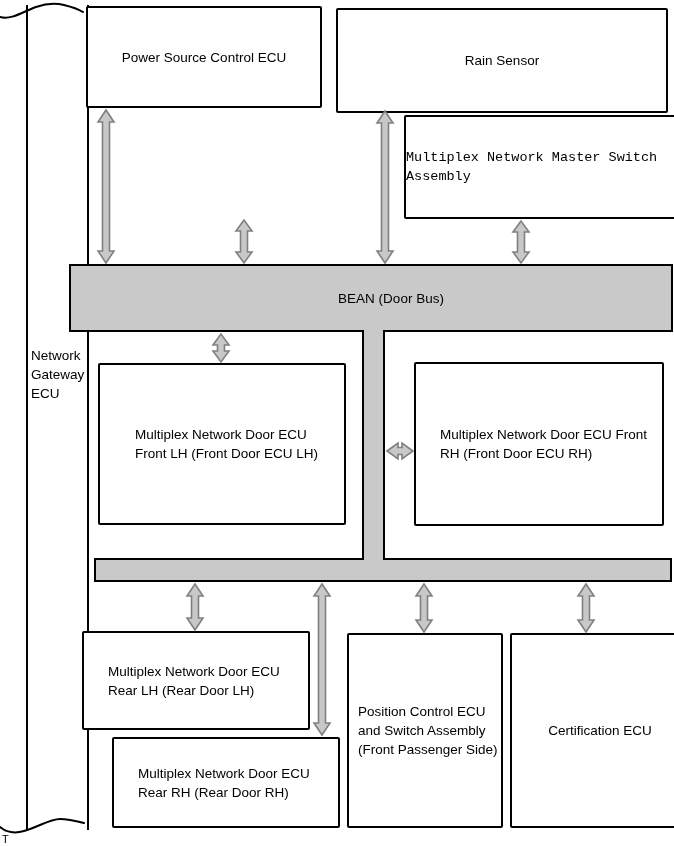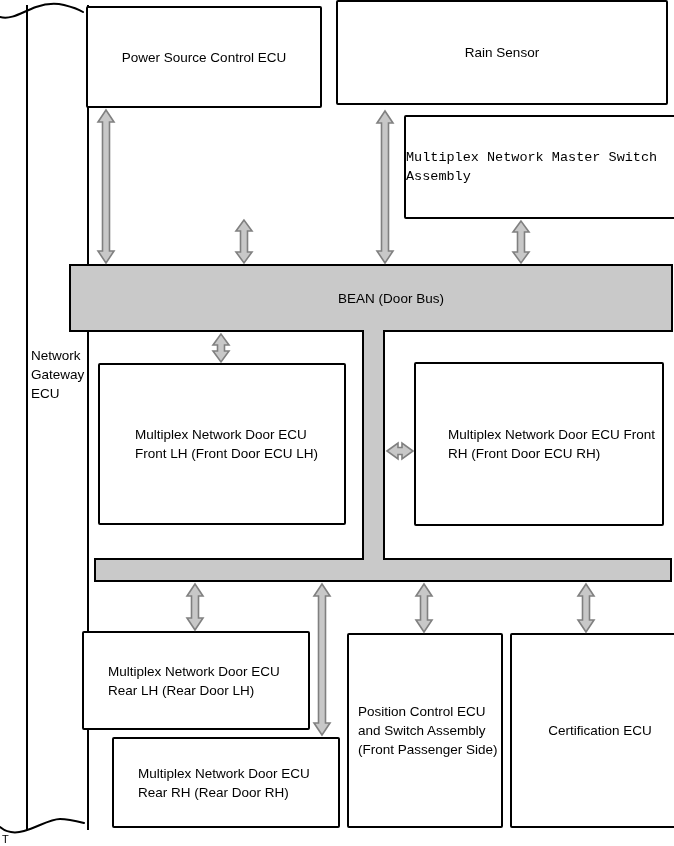--- a/index.html
+++ b/index.html
@@ -111,36 +111,36 @@
   <div class="bus" style="left:94px; top:558px; width:578px; height:24px;"></div>
 
   <div class="bus-vertical" style="left:362px; top:332px; width:23px; height:226px;"></div>
   <div class="bus-patch" style="left:364px; top:329px; width:19px; height:4px;"></div>
   <div class="bus-patch" style="left:364px; top:556px; width:19px; height:5px;"></div>
 
   <div class="box center" style="left:86px; top:6px; width:236px; height:102px;">
     <span>Power Source Control ECU</span>
   </div>
 
-  <div class="box center" style="left:336px; top:0; width:332px; height:105px;">
+  <div class="box center" style="left:336px; top:8px; width:332px; height:105px;">
     <span>Rain Sensor</span>
   </div>
 
 
   <div class="box" style="left:404px; top:115px; width:276px; height:104px; font-family:Liberation Mono, monospace;">
     <span>Multiplex Network Master Switch
 Assembly</span>
   </div>
 
   <div class="box" style="left:98px; top:363px; width:248px; height:162px; padding-left:35px;">
     <span>Multiplex Network Door ECU
 Front LH (Front Door ECU LH)</span>
   </div>
 
-  <div class="box" style="left:414px; top:362px; width:250px; height:164px; padding-left:32px;">
+  <div class="box" style="left:414px; top:362px; width:250px; height:164px; padding-left:24px;">
     <span>Multiplex Network Door ECU Front
 RH (Front Door ECU RH)</span>
   </div>
 
   <div class="box" style="left:82px; top:631px; width:228px; height:99px; padding-left:24px;">
     <span>Multiplex Network Door ECU
 Rear LH (Rear Door LH)</span>
   </div>
 
   <div class="box" style="left:112px; top:737px; width:228px; height:91px; padding-left:24px;">

